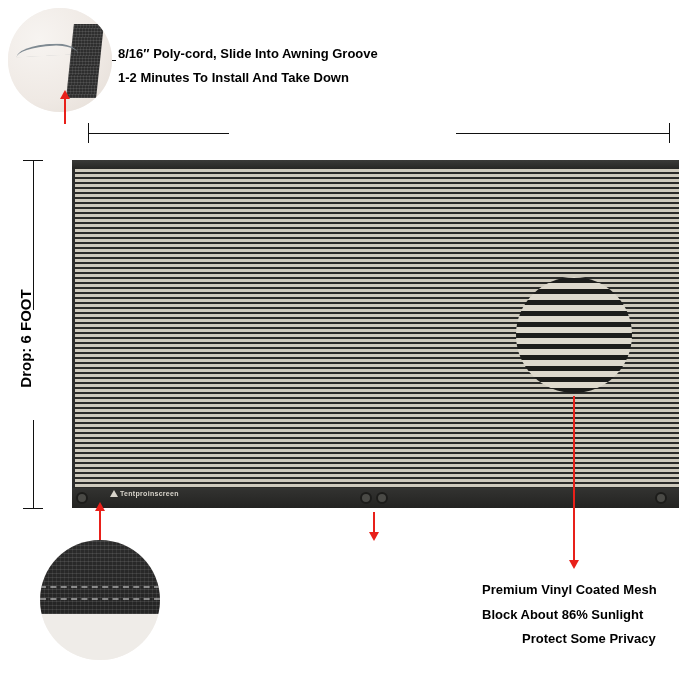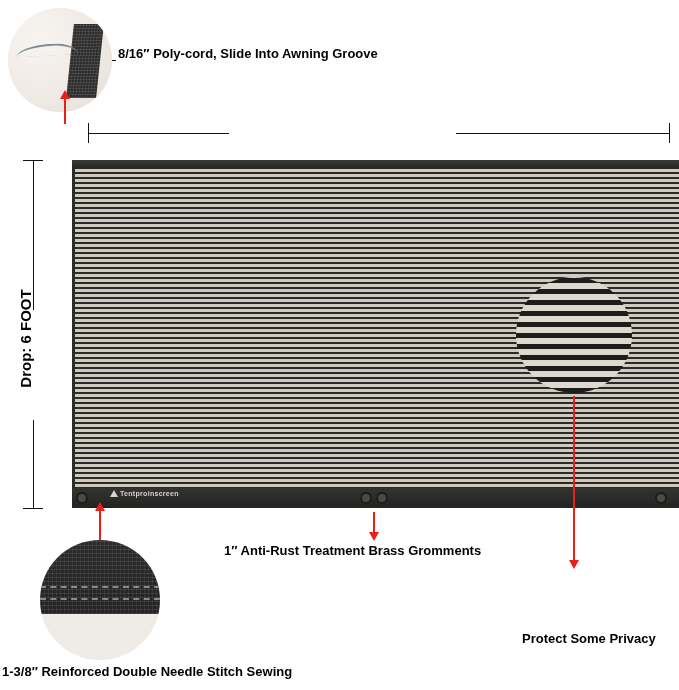--- a/index.html
+++ b/index.html
@@ -307,20 +307,21 @@
 
   <div class="arrow" style="left:373px; top:512px; width:2px; height:22px;"></div>
   <div class="arrow-head head-down" style="left:369px; top:532px;"></div>
 
   <div class="arrow" style="left:573px; top:396px; width:2px; height:168px;"></div>
   <div class="arrow-head head-down" style="left:569px; top:560px;"></div>
 
   <div class="leader" style="left:112px; top:60px; width:4px; height:1px;"></div>
 
   <div class="txt callout-top-1">8/16″ Poly-cord, Slide Into Awning Groove</div>
-
-  <div class="txt grommet-label">1″ Anti-Rust Treatment Brass Gromments</div>
-
+  <div class="txt callout-top-2">1-2 Minutes To Install And Take Down</div>
+
+
+  <div class="txt mesh-1">Premium Vinyl Coated Mesh</div>
+  <div class="txt mesh-2">Block About 86% Sunlight</div>
   <div class="txt mesh-3">Protect Some Privacy</div>
 
-  <div class="txt stitch-label">1-3/8″ Reinforced Double Needle Stitch Sewing</div>
 
 </div>
 
 </body></html>

